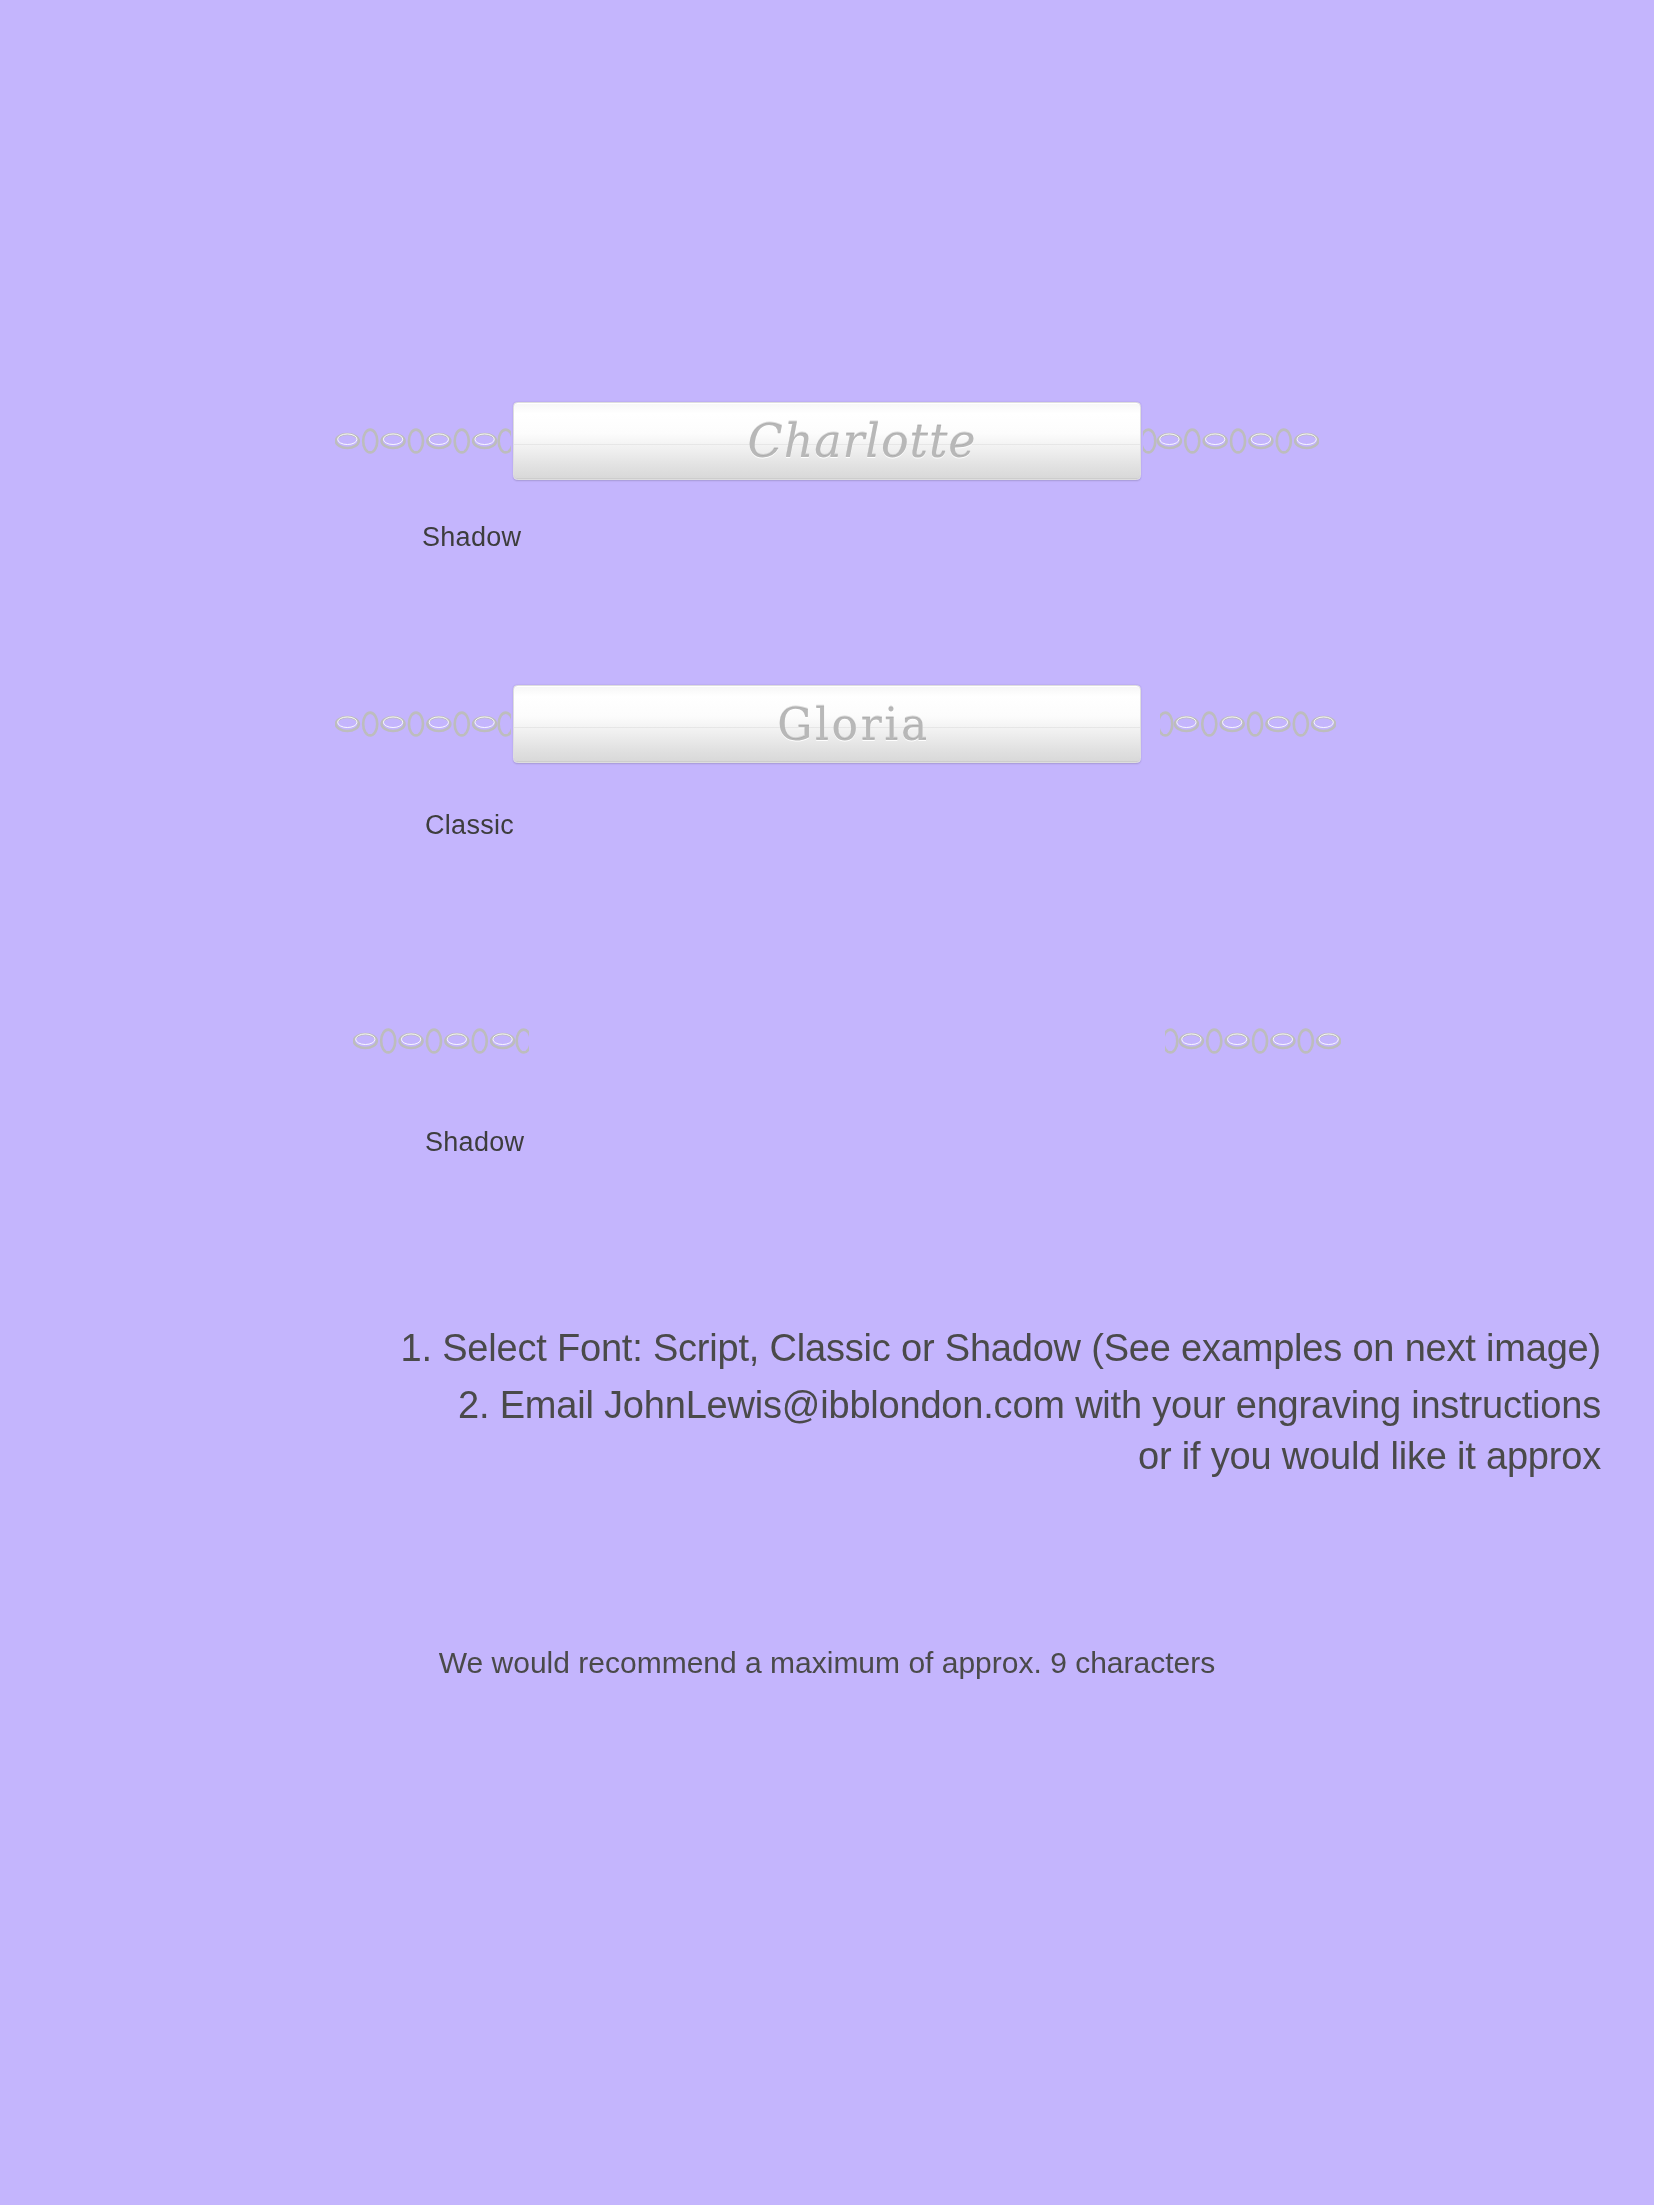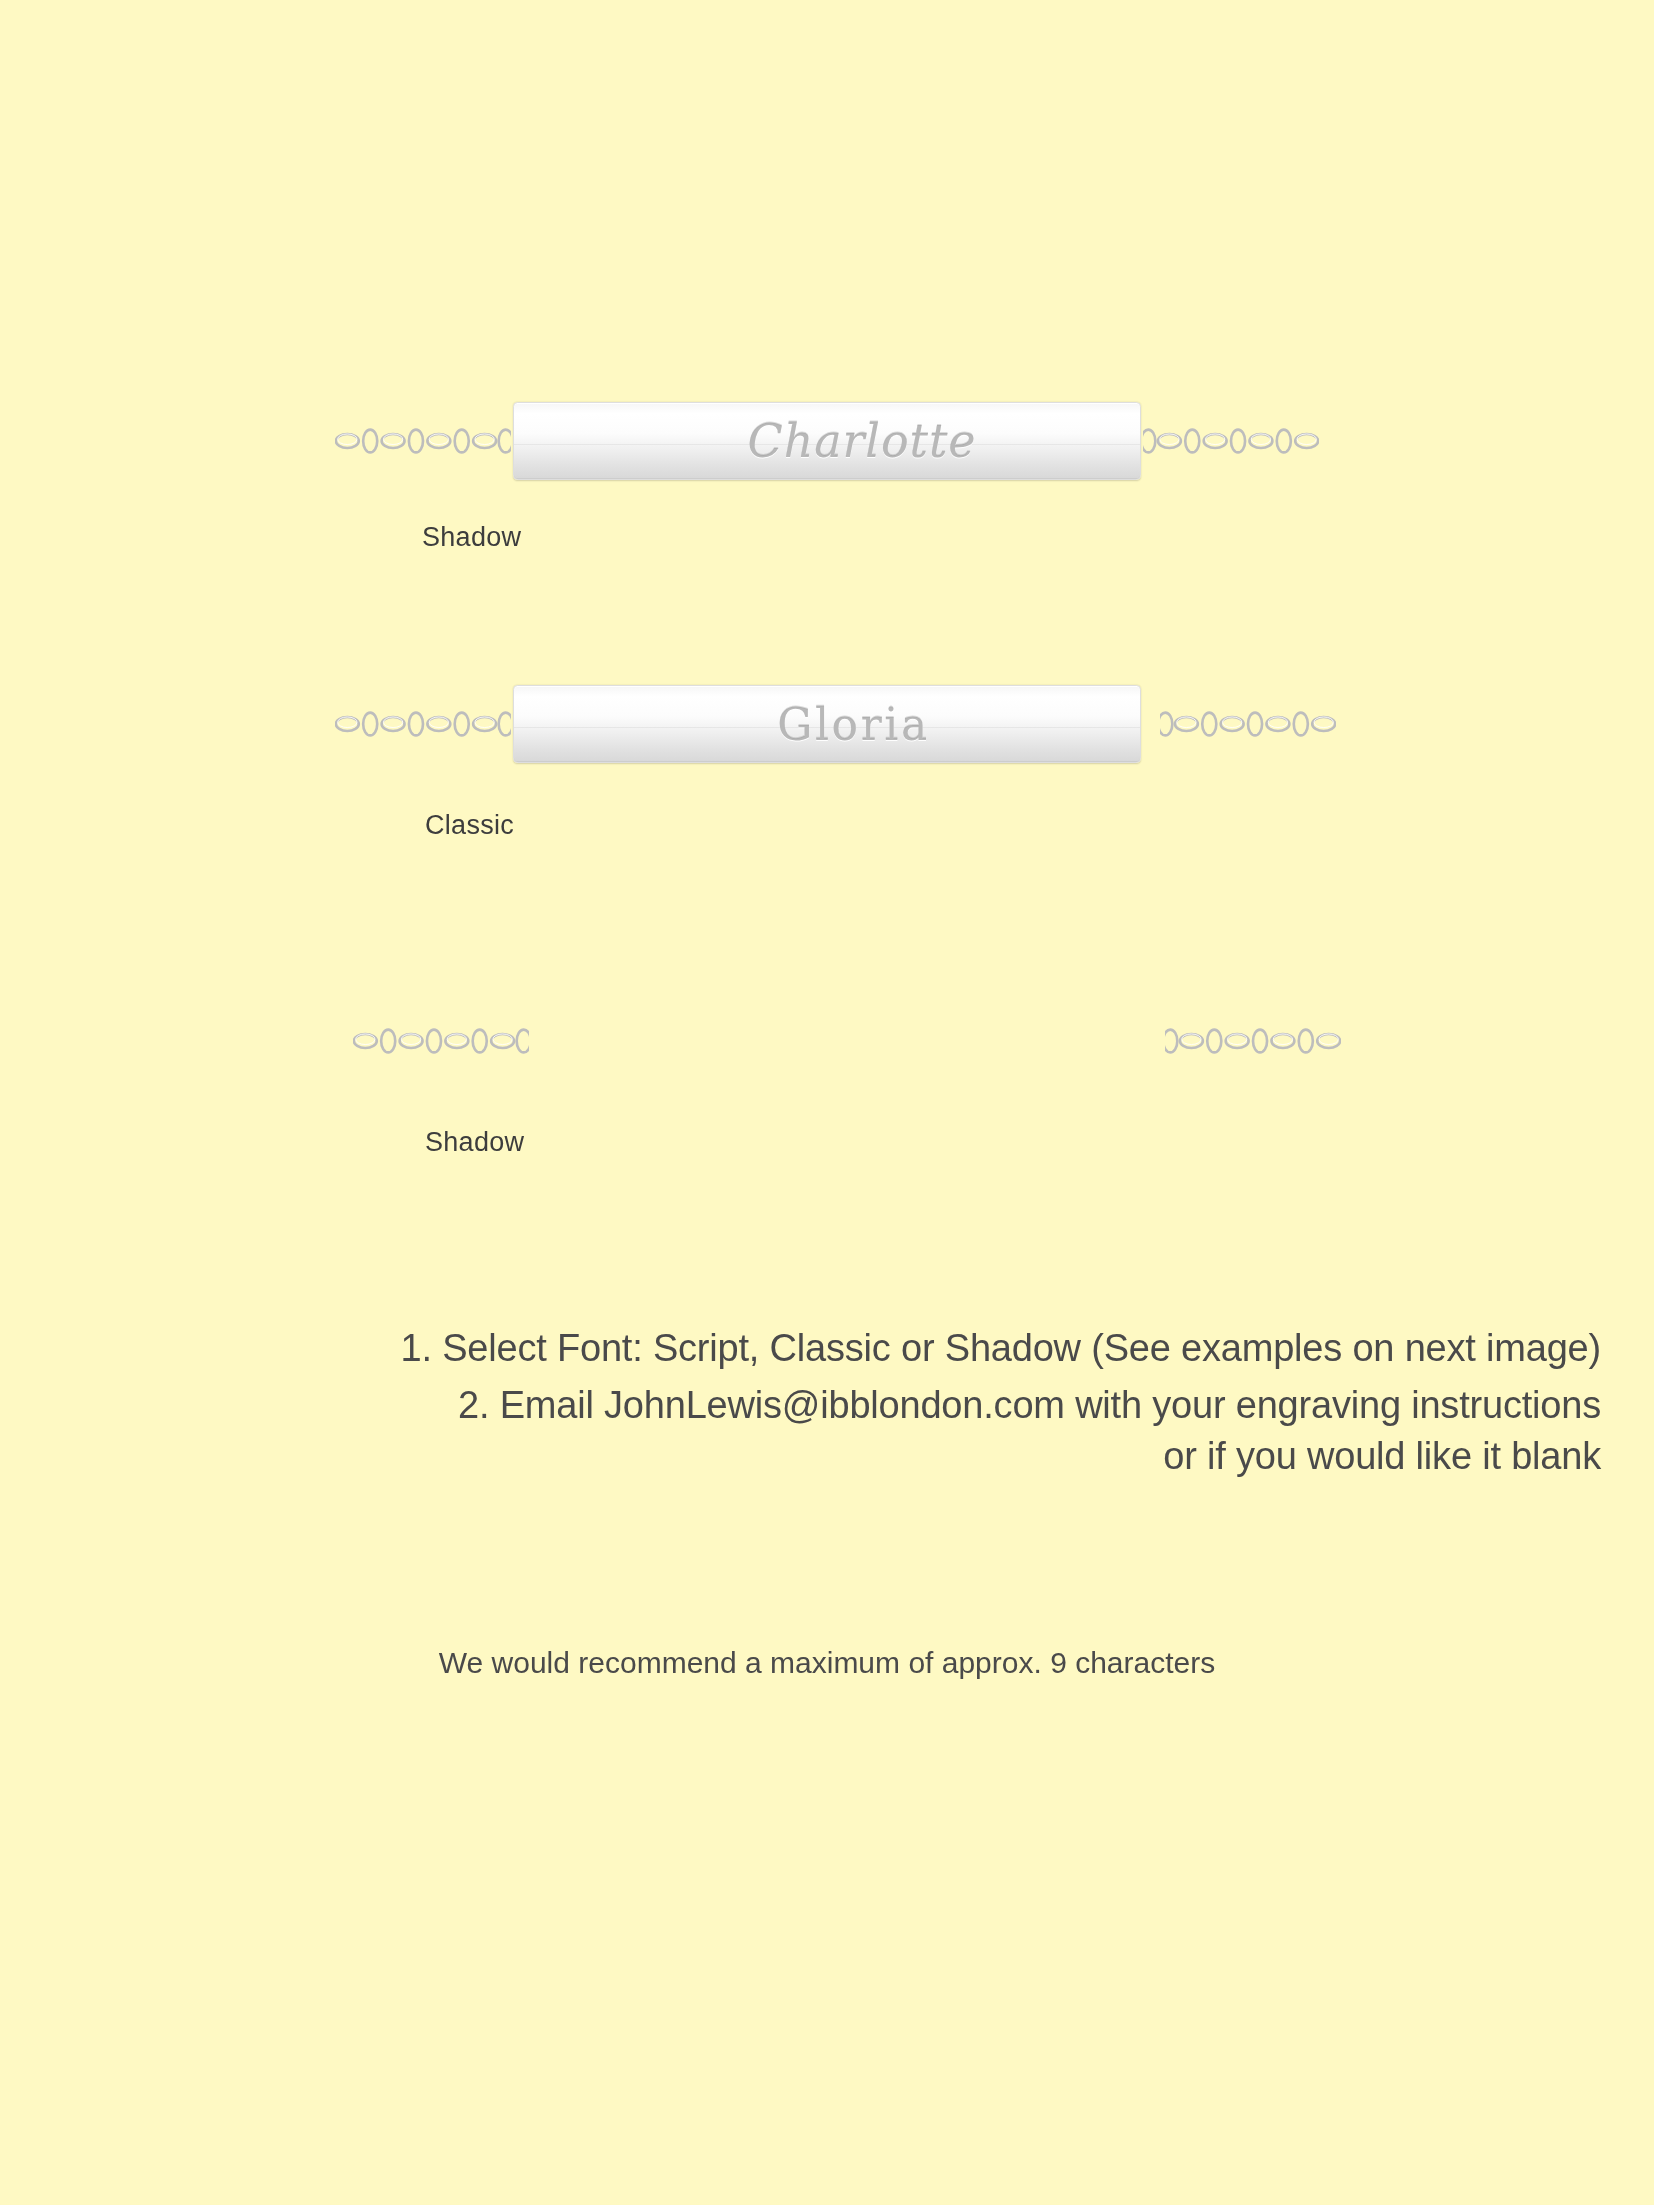--- a/index.html
+++ b/index.html
@@ -12,21 +12,21 @@
     height: 2206px;
     position: relative;
     font-family: "Liberation Sans", sans-serif;
     color: #3a3a3a;
     overflow: hidden;
   }
 
   .page {
     position: absolute;
     inset: 0;
-    background: #fef9c3;
+    background: #c4b5fd;
   }
 
   
   .sample {
     position: absolute;
     left: 0;
     width: 1654px;
     height: 203px;
   }
   .sample-1 { top: 379px; }
@@ -329,19 +329,19 @@
         </svg>
       </div>
 
     </div>
     <div class="caption">Shadow</div>
   </div>
 
   <div class="instructions">
     <span class="instr-line">1. Select Font: Script, Classic or Shadow (See examples on next image)</span>
     <span class="instr-line instr-line-2">2. Email JohnLewis@ibblondon.com with your engraving instructions</span>
-    <span class="instr-line indent">or if you would like it blank</span>
+    <span class="instr-line indent">or if you would like it approx</span>
   </div>
 
   <div class="footnote">We would recommend a maximum of approx. 9 characters</div>
 
 </div>
 
 
 </body></html>

